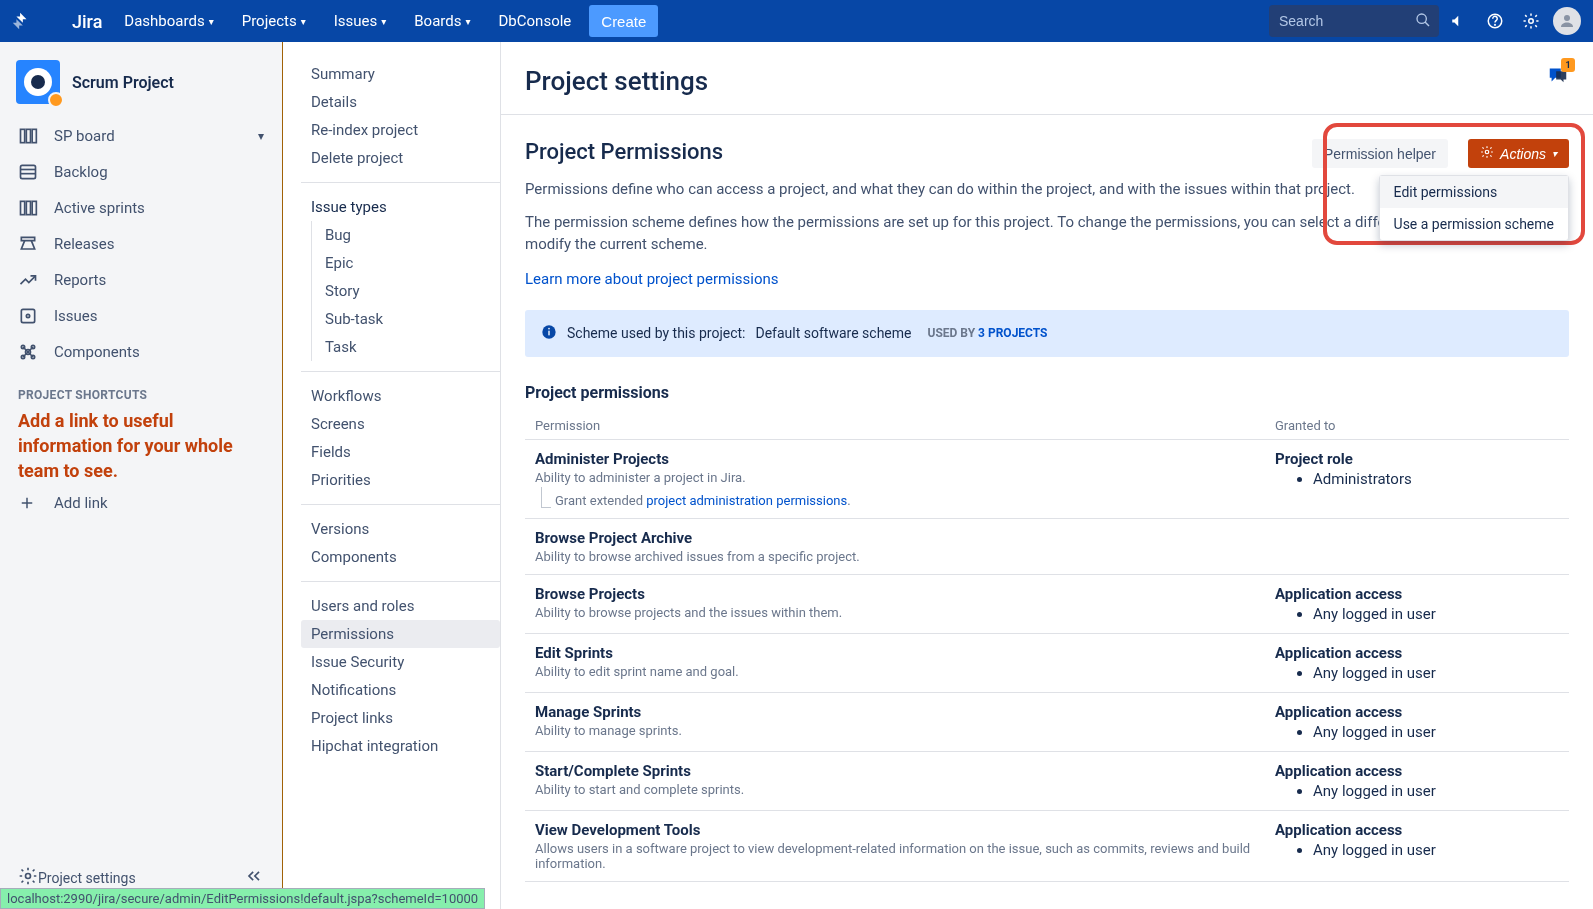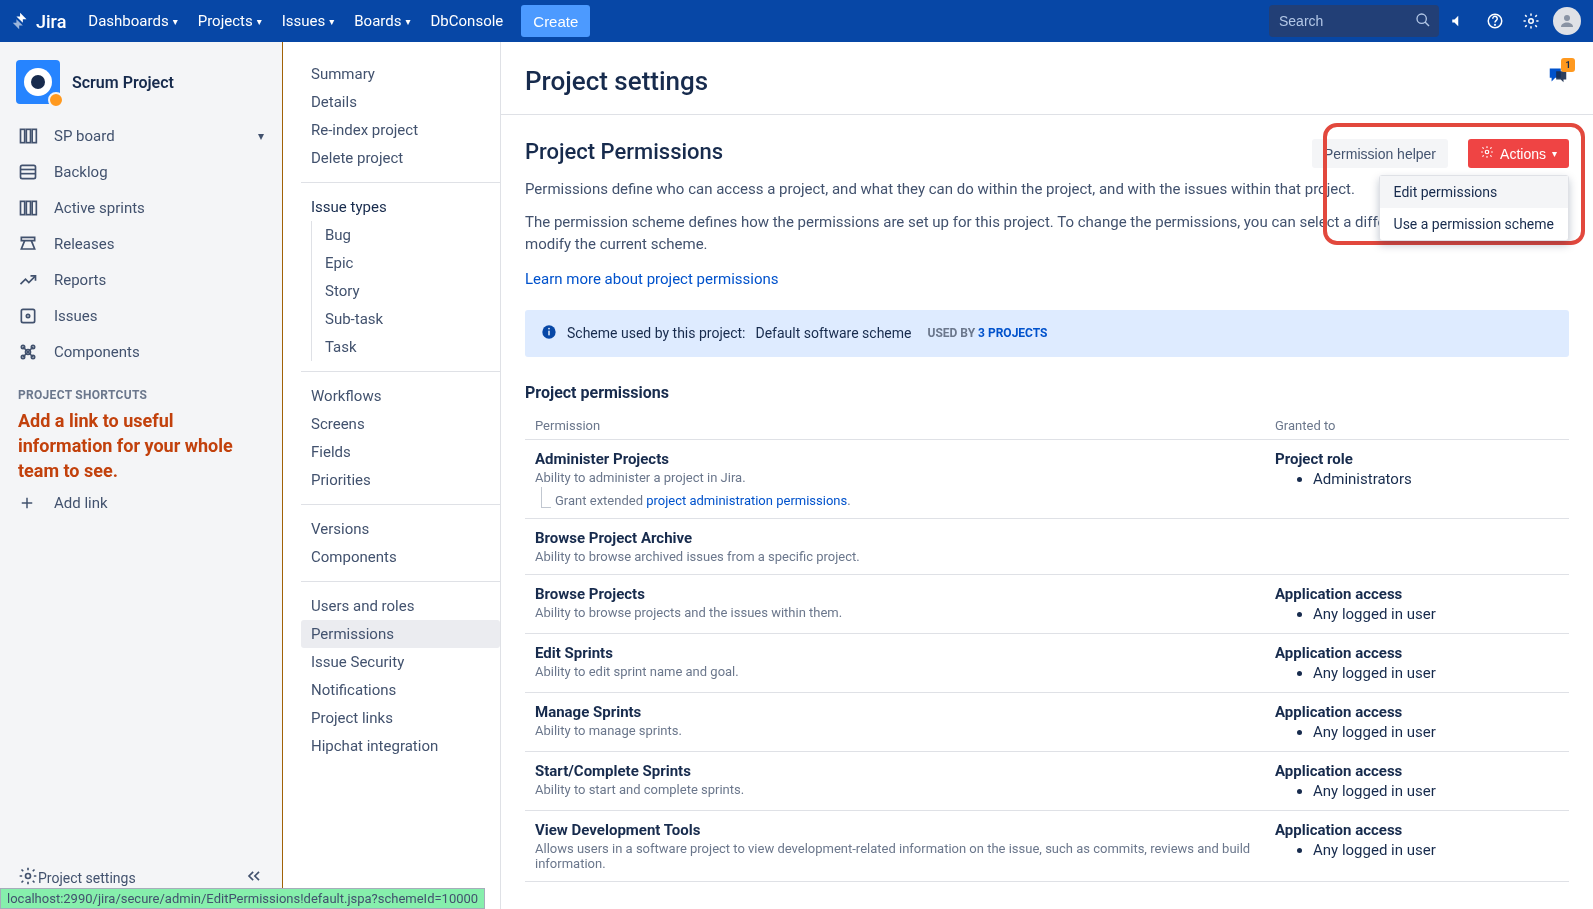--- a/index.html
+++ b/index.html
@@ -1,23 +1,23 @@
 <!DOCTYPE html>
 <html><head>
 <meta charset="utf-8">
 <style>
 * { box-sizing: border-box; margin: 0; padding: 0; }
 body { font-family: -apple-system, BlinkMacSystemFont, "Segoe UI", Roboto, sans-serif; font-size: 14px; color: #172b4d; background: #fff; overflow: hidden; }
 .app { display: flex; flex-direction: column; height: 909px; width: 1593px; }
 
 
 .topnav { background: #0747a6; height: 42px; display: flex; align-items: center; padding: 0 10px; color: #fff; }
-.topnav .brand { display: flex; align-items: center; font-weight: 500; margin-right: 14px; font-size:18px;}
+.topnav .brand { display: flex; align-items: center; font-weight: 500; margin-right: 14px; font-size:18px;gap:36px;}
 .topnav .brand svg { margin-right: 4px; }
-.topnav .menus { display: flex; gap: 4px; }
+.topnav .menus { display: flex; gap: 12px; }
 .topnav .menuitem { display: flex; align-items: center; padding: 0 8px; height: 32px; border-radius: 3px; cursor: pointer; font-size:15px; }
 .topnav .chev { margin-left: 4px; font-size:10px;}
 .topnav .create-btn { background: #4c9aff; color: #fff; border: none; padding: 0 12px; height: 32px; border-radius: 3px; margin-left: 10px; cursor: pointer; font-size:15px; font-weight:500;}
 .topnav .spacer { flex: 1; }
 .topnav .search { background: #223f76; border:none; height: 32px; width: 170px; border-radius: 4px; padding: 0 28px 0 10px; color: #deebff; font-size:14px;}
 .topnav .search::placeholder{color:#b3c7e6;}
 .topnav .search-wrap{position:relative;display:flex;align-items:center;}
 .topnav .search-wrap .sicon{position:absolute;right:8px;color:#b3c7e6;}
 .topnav .icon-btn { width: 32px; height: 32px; display: flex; align-items: center; justify-content: center; margin-left: 4px; border-radius: 50%; cursor: pointer;}
 .topnav .avatar { width: 28px; height:28px; background:#dfe1e6; border-radius:50%; display:flex; align-items:center; justify-content:center;}
@@ -53,21 +53,21 @@
 .settings-col .sitem.selected{background:#ebecf0;color:#42526e;font-weight:400;}
 
 
 .main{flex:1;overflow-y:auto;position:relative;}
 .main-inner{padding:0 24px 40px 24px;}
 .page-title{font-size:26px;font-weight:500;padding:24px 24px 18px;border-bottom:1px solid #dfe1e6;}
 .section-head{display:flex;align-items:flex-start;margin-top:24px;}
 .section-head h2{font-size:22px;font-weight:500;}
 .section-head .actions{margin-left:auto;display:flex;gap:20px;position:relative;}
 .btn{background:#f4f5f7;border:none;padding:6px 12px;border-radius:3px;cursor:pointer;font-size:14px;color:#42526e;}
-.btn.primary{background:#ef4444;color:#fff;display:flex;align-items:center;}
+.btn.primary{background:#c2410c;color:#fff;display:flex;align-items:center;font-style:italic;}
 .btn.primary .gear{margin-right:6px;}
 .btn.primary .achev{margin-left:6px;font-size:10px;}
 .dropdown{position:absolute;top:36px;right:0;background:#fff;border:1px solid #dfe1e6;border-radius:3px;box-shadow:0 4px 8px rgba(9,30,66,0.25);min-width:176px;z-index:5;}
 .dropdown .ditem{padding:8px 14px;cursor:pointer;font-size:14px;color:#172b4d;}
 .dropdown .ditem.highlighted{background:#f4f5f7;}
 .highlight-ring{position:absolute;border:4px solid #e2483d;border-radius:14px;pointer-events:none;z-index:4;}
 
 .desc{color:#42526e;margin-top:10px;line-height:1.5;font-size:15px;}
 .learn-link{color:#0052cc;text-decoration:none;display:inline-block;margin-top:14px;font-size:15px;}
 

